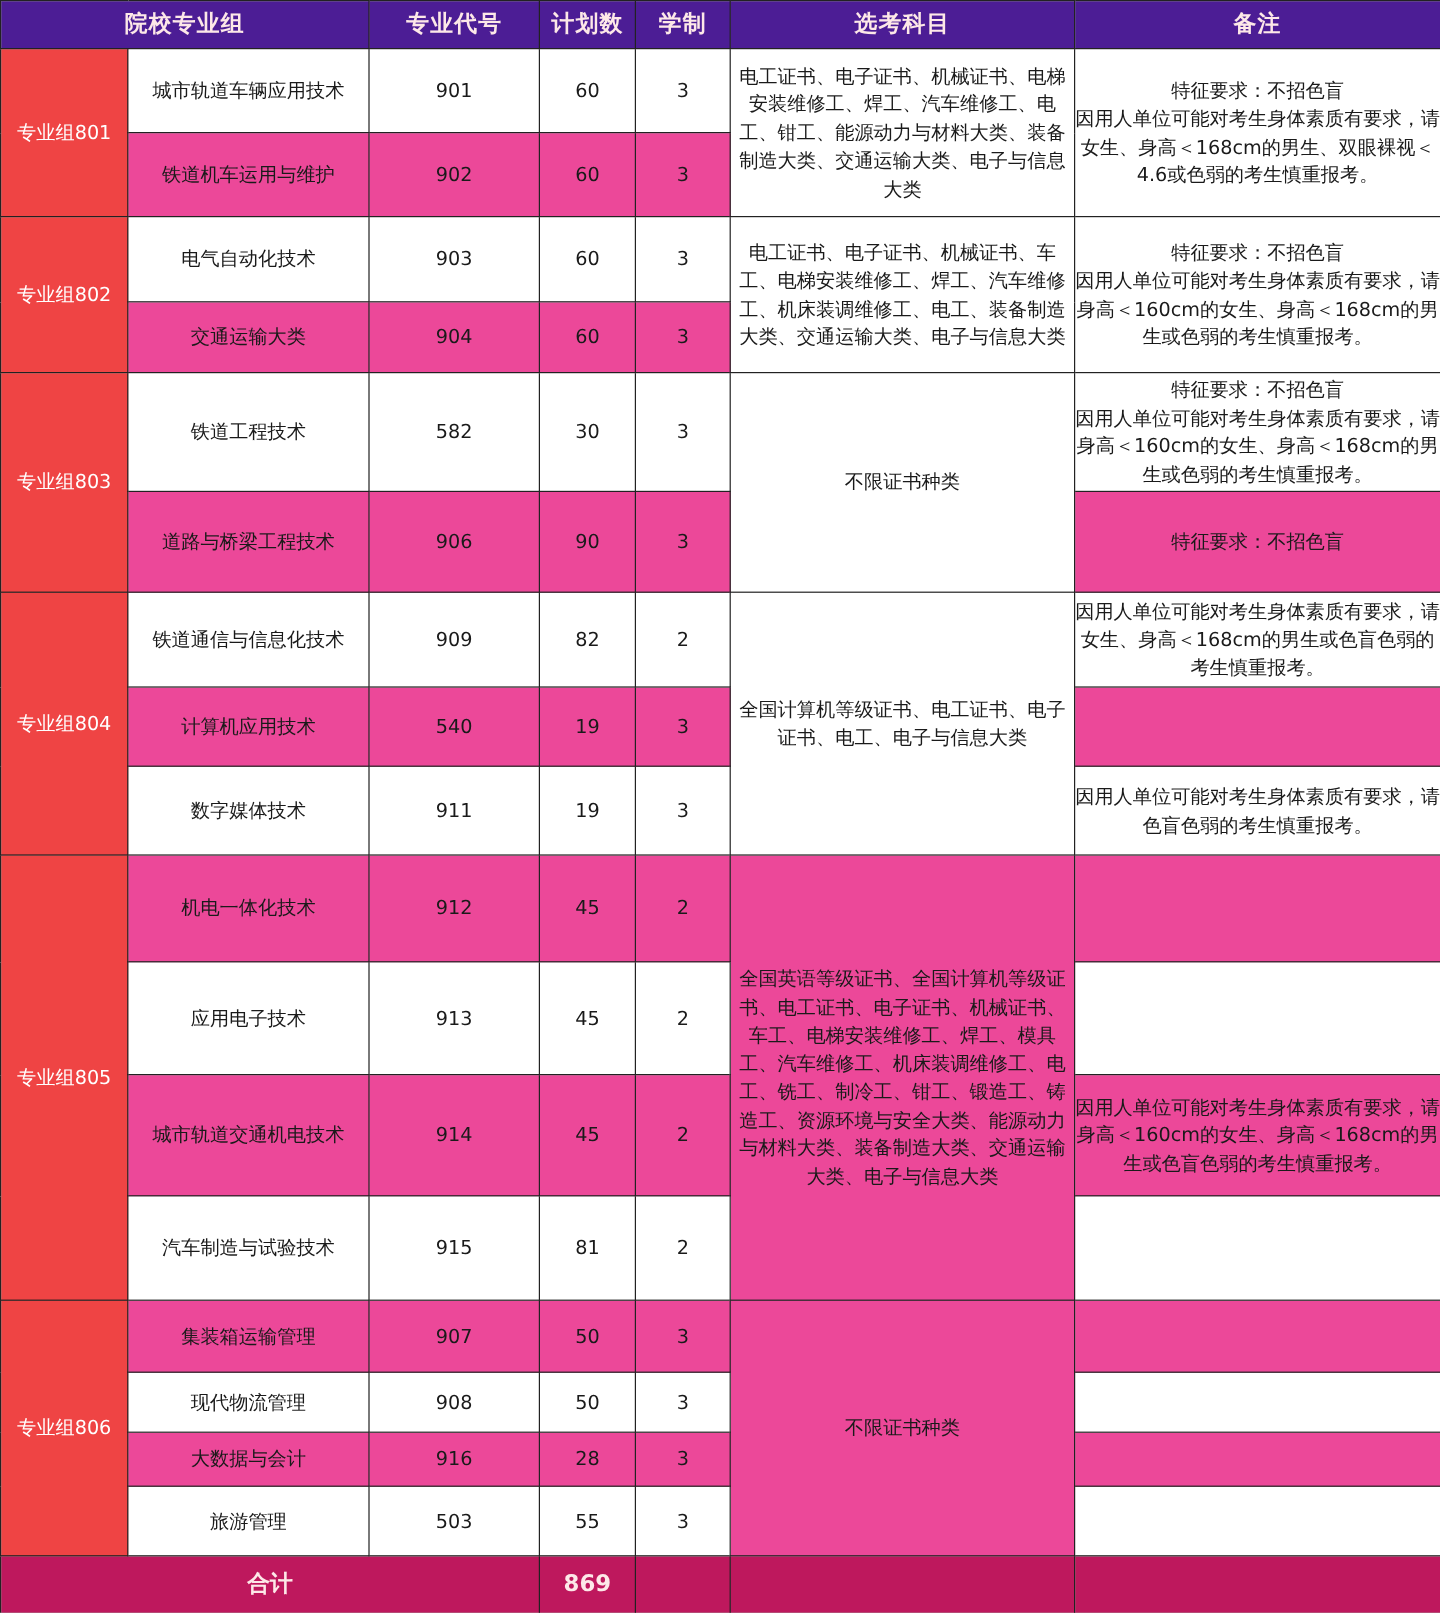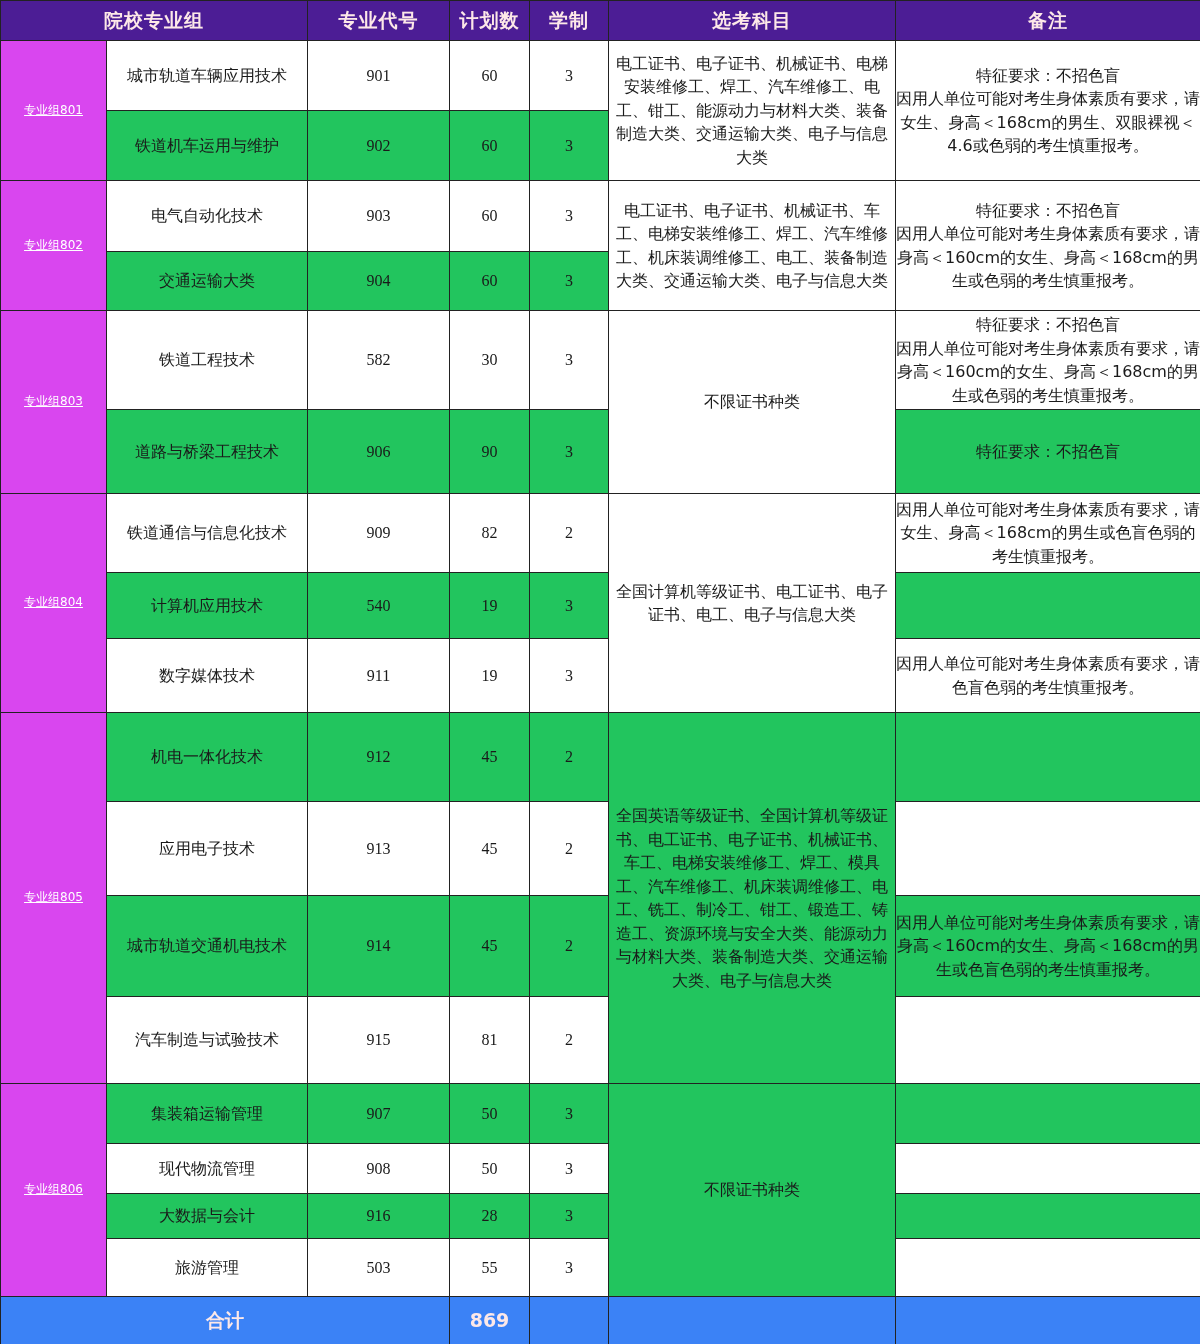--- a/index.html
+++ b/index.html
@@ -20,33 +20,32 @@
   }
   thead th {
     background: #4c1d95;
     color: #fde8e8;
     font-weight: bold;
     font-size: 19px;
     height: 39px;
     letter-spacing: 1px;
   }
   td.group {
-    background: #d946ef;
+    background: #ef4444;
     color: #ffffff;
-    font-size: 12px;
+    font-size: 16px;
     border-color: #1a2a44;
-    text-decoration: underline;
   }
   td.white { background: #ffffff; }
-  td.gray { background: #22c55e; }
-  td.num { font-size: 16px; font-family: Liberation Serif, serif; }
+  td.gray { background: #ec4899; }
+  td.num { font-size: 16px; }
   td.left { text-align: left; padding: 0 4px 0 5px; }
   td.center-text { padding: 0 6px; }
   tr.total td {
-    background: #3b82f6;
+    background: #be185d;
     color: #fde8e8;
     font-weight: bold;
     font-size: 19px;
     height: 47px;
   }
 </style>
 </head>
 <body>
 
 <table class="plan">

